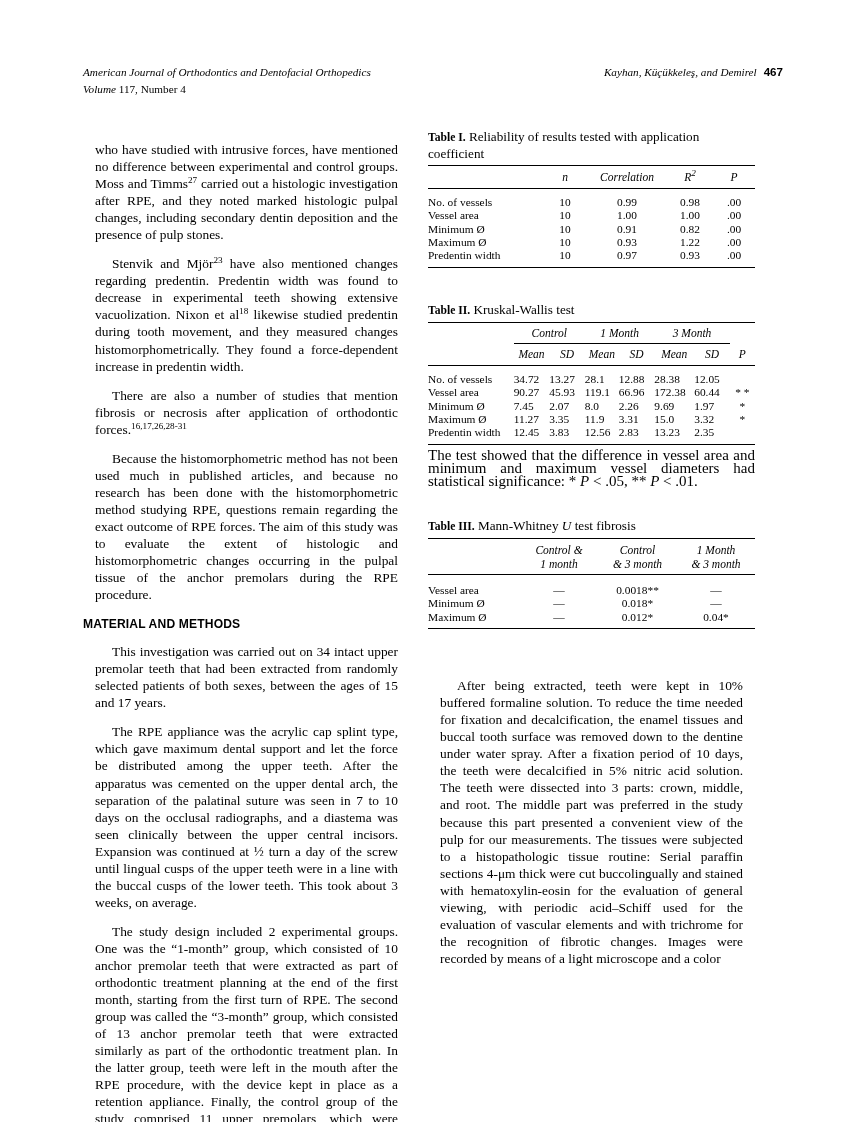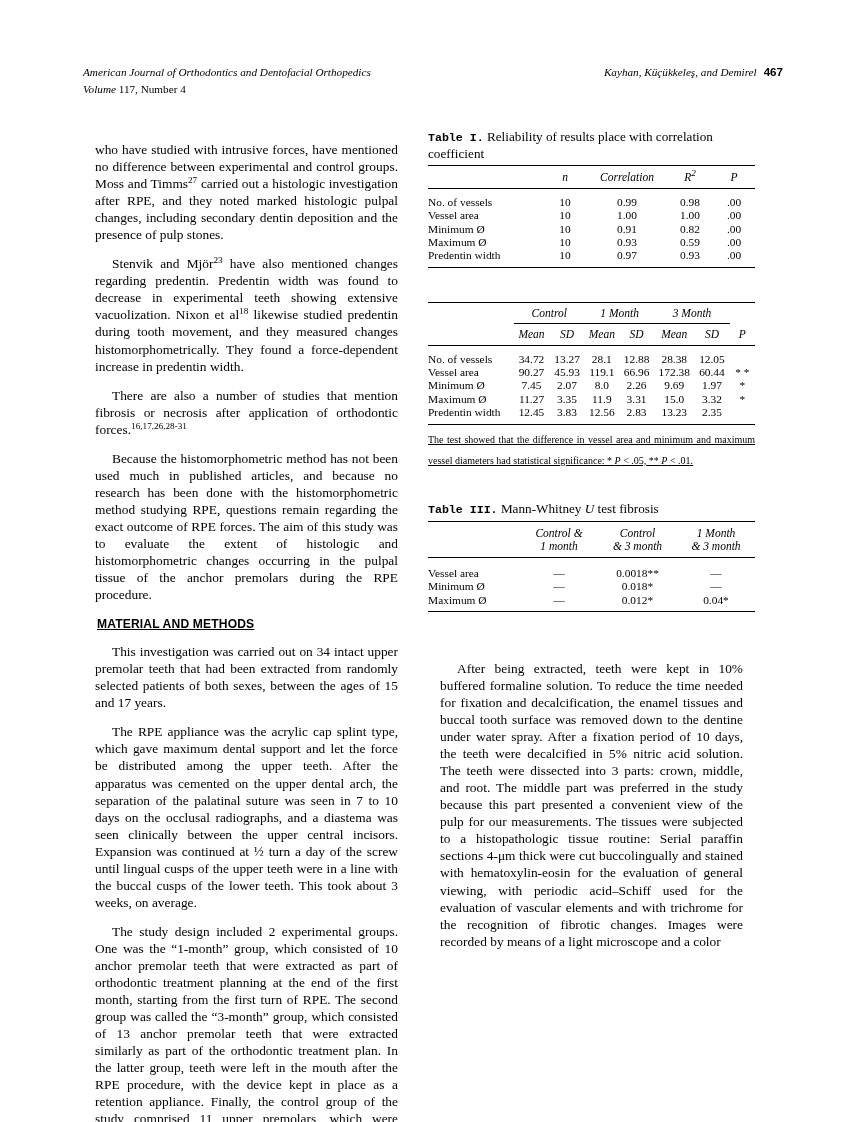--- a/index.html
+++ b/index.html
@@ -67,33 +67,32 @@
     hyphens: none;
   }
   p.body.indent { text-indent: 17px; }
   sup { font-size: 9.2px; vertical-align: super; line-height: 0; }
 
   h2.section {
     font-family: "Liberation Sans", sans-serif;
     font-weight: bold;
     font-size: 12.1px;
     letter-spacing: 0.15px;
-    margin: 14px 0 2px 14px;
-    text-decoration: underline;
+    margin: 14px 0 2px 0;
   }
 
   
   .tablewrap { margin-bottom: 0; }
   .tcaption {
     font-size: 13.2px;
     line-height: 16.2px;
     margin-bottom: 3px;
   }
   .tcaption .tlabel {
-    font-family: Liberation Mono, monospace;
+    font-family: Liberation Serif, serif;
     font-weight: bold;
     font-size: 11.6px;
   }
   .tcaption .titalic { font-style: italic; }
 
   table.data {
     border-collapse: collapse;
     width: 327px;
     font-size: 11.4px;
     line-height: 13.4px;
@@ -112,30 +111,29 @@
   .spacer-lg td   { height: 9px; }
 
   .hcell {
     font-style: italic;
     text-align: center;
     font-size: 11.5px;
     padding-bottom: 3px !important;
   }
   .hcell.under { border-bottom: 1px solid #000; }
   .rowlabel { text-align: left; padding-right: 4px !important; }
-  .num  { text-align: center; }
+  .num  { text-align: left; }
   .numc { text-align: center; }
 
   .tfoot {
-    font-size: 10px;
-    line-height: 21px;
+    font-size: 15px;
+    line-height: 13px;
     text-align: justify;
     margin-top: 4px;
     width: 327px;
-    text-decoration: underline;
   }
   .tfoot i { font-style: italic; }
 
   .gap-after-table-1 { height: 34px; }
   .gap-after-table-2 { height: 30px; }
   .gap-after-table-3 { height: 36px; }
 </style>
 </head>
 <body>
 
@@ -166,21 +164,21 @@
     <h2 class="section">MATERIAL AND METHODS</h2>
 
     <p class="body indent">This investigation was carried out on 34 intact upper premolar teeth that had been extracted from randomly selected patients of both sexes, between the ages of 15 and 17 years.</p>
     <p class="body indent">The RPE appliance was the acrylic cap splint type, which gave maximum dental support and let the force be distributed among the upper teeth. After the apparatus was cemented on the upper dental arch, the separation of the palatinal suture was seen in 7 to 10 days on the occlusal radiographs, and a diastema was seen clinically between the upper central incisors. Expansion was continued at ½ turn a day of the screw until lingual cusps of the upper teeth were in a line with the buccal cusps of the lower teeth. This took about 3 weeks, on average.</p>
     <p class="body indent">The study design included 2 experimental groups. One was the “1-month” group, which consisted of 10 anchor premolar teeth that were extracted as part of orthodontic treatment planning at the end of the first month, starting from the first turn of RPE. The second group was called the “3-month” group, which consisted of 13 anchor premolar teeth that were extracted similarly as part of the orthodontic treatment plan. In the latter group, teeth were left in the mouth after the RPE procedure, with the device kept in place as a retention appliance. Finally, the control group of the study comprised 11 upper premolars, which were extracted as part of the treatment plan before any kind of force</p>
   </div>
 
   <div class="col col-right">
 
     <div class="tablewrap">
-      <div class="tcaption"><span class="tlabel">Table I.</span><span> Reliability of results place with correlation coefficient</span></div>
+      <div class="tcaption"><span class="tlabel">Table I.</span><span> Reliability of results tested with application coefficient</span></div>
       <table class="data">
         <colgroup>
           <col style="width:115px">
             <col style="width:44px">
             <col style="width:80px">
             <col style="width:46px">
             <col style="width:42px">
         </colgroup>
         <tbody>
           <tr class="rule-top">
@@ -214,21 +212,21 @@
             <td class="rowlabel">Minimum Ø</td>
             <td class="numc">10</td>
             <td class="numc">0.91</td>
             <td class="numc">0.82</td>
             <td class="numc">.00</td>
           </tr>
           <tr>
             <td class="rowlabel">Maximum Ø</td>
             <td class="numc">10</td>
             <td class="numc">0.93</td>
-            <td class="numc">0.59</td>
+            <td class="numc">1.22</td>
             <td class="numc">.00</td>
           </tr>
           <tr>
             <td class="rowlabel">Predentin width</td>
             <td class="numc">10</td>
             <td class="numc">0.97</td>
             <td class="numc">0.93</td>
             <td class="numc">.00</td>
           </tr>
           <tr class="spacer-sm">
@@ -237,20 +235,21 @@
           <tr class="rule-bot">
               <td colspan="5"></td>
             </tr>
         </tbody>
       </table>
     </div>
 
     <div class="gap-after-table-1"></div>
 
     <div class="tablewrap">
+      <div class="tcaption"><span class="tlabel">Table II.</span><span> Kruskal-Wallis test</span></div>
       <table class="data">
         <colgroup>
           <col style="width:88px">
             <col style="width:38px">
             <col style="width:38px">
           <col style="width:36px">
             <col style="width:38px">
           <col style="width:42px">
             <col style="width:38px">
             <col style="width:28px">

